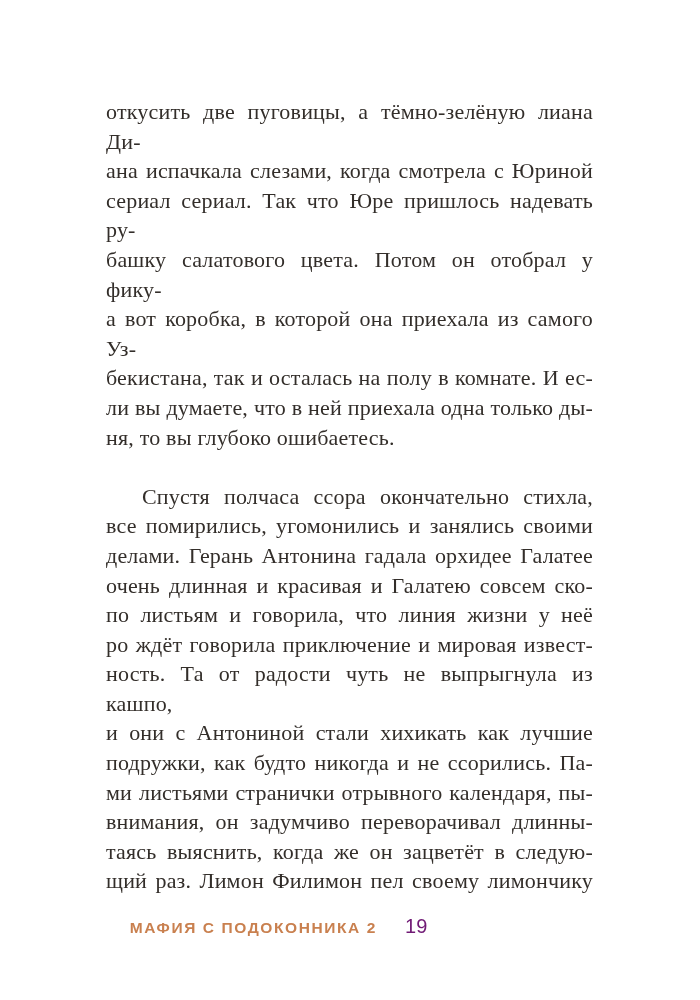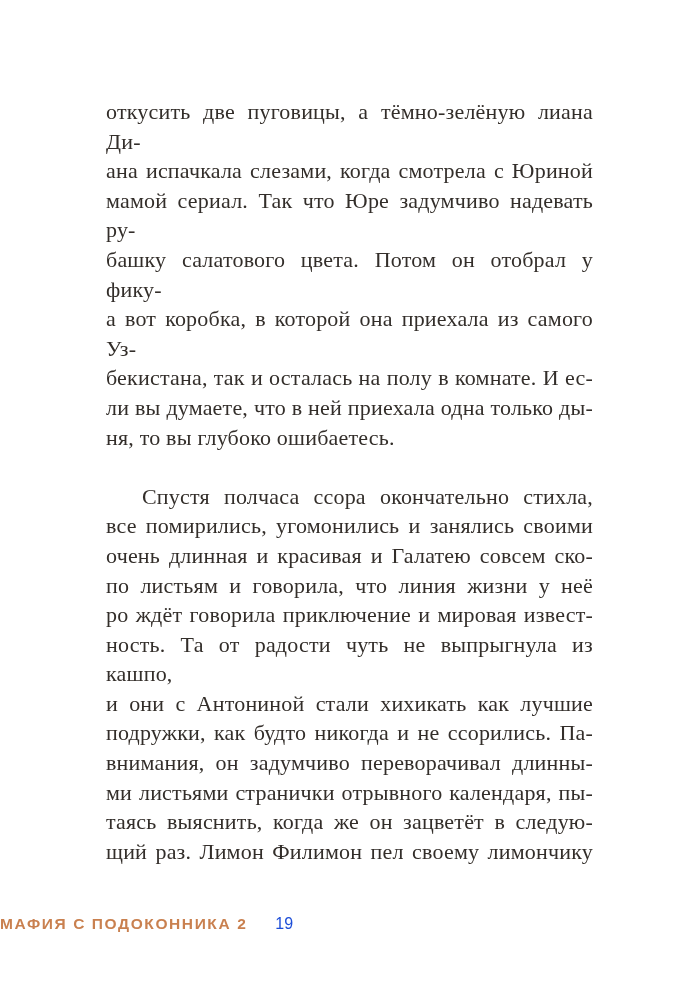--- a/index.html
+++ b/index.html
@@ -37,67 +37,68 @@
   }
   .line.indent {
     text-indent: 36px;
   }
   .footer {
     position: absolute;
     top: 915px;
     left: 0;
     right: 55px;
     display: flex;
-    justify-content: flex-start;
+    justify-content: center;
     align-items: baseline;
     gap: 28px;
   }
   .running-title {
     font-family: "Liberation Sans", sans-serif;
     font-weight: 700;
     font-size: 15.5px;
     letter-spacing: 1.6px;
     color: #c9804f;
   }
   .page-number {
     font-family: "Liberation Sans", sans-serif;
     font-weight: 400;
-    font-size: 16px;
-    color: #1d4ed8;
+    font-size: 20px;
+    color: #701a75;
   }
 </style>
 </head>
 <body>
 
 <div class="page">
 
   <div class="text-block">
 
     <div class="paragraph">
       <div class="line">откусить две пуговицы, а тёмно-зелёную лиана Ди-</div>
       <div class="line">ана испачкала слезами, когда смотрела с Юриной</div>
-      <div class="line">мамой сериал. Так что Юре задумчиво надевать ру-</div>
+      <div class="line">сериал сериал. Так что Юре пришлось надевать ру-</div>
       <div class="line">башку салатового цвета. Потом он отобрал у фику-</div>
       <div class="line">а вот коробка, в которой она приехала из самого Уз-</div>
       <div class="line">бекистана, так и осталась на полу в комнате. И ес-</div>
       <div class="line">ли вы думаете, что в ней приехала одна только ды-</div>
       <div class="line para-end">ня, то вы глубоко ошибаетесь.</div>
     </div>
 
     <div class="paragraph second">
       <div class="line indent">Спустя полчаса ссора окончательно стихла,</div>
       <div class="line">все помирились, угомонились и занялись своими</div>
+      <div class="line">делами. Герань Антонина гадала орхидее Галатее</div>
       <div class="line">очень длинная и красивая и Галатею совсем ско-</div>
       <div class="line">по листьям и говорила, что линия жизни у неё</div>
       <div class="line">ро ждёт говорила приключение и мировая извест-</div>
       <div class="line">ность. Та от радости чуть не выпрыгнула из кашпо,</div>
       <div class="line">и они с Антониной стали хихикать как лучшие</div>
       <div class="line">подружки, как будто никогда и не ссорились. Па-</div>
+      <div class="line">ми листьями странички отрывного календаря, пы-</div>
       <div class="line">внимания, он задумчиво переворачивал длинны-</div>
-      <div class="line">ми листьями странички отрывного календаря, пы-</div>
       <div class="line">таясь выяснить, когда же он зацветёт в следую-</div>
       <div class="line">щий раз. Лимон Филимон пел своему лимончику</div>
 
     </div>
 
   </div>
 
   <div class="footer">
     <span class="running-title">МАФИЯ С ПОДОКОННИКА 2</span>
     <span class="page-number">19</span>

